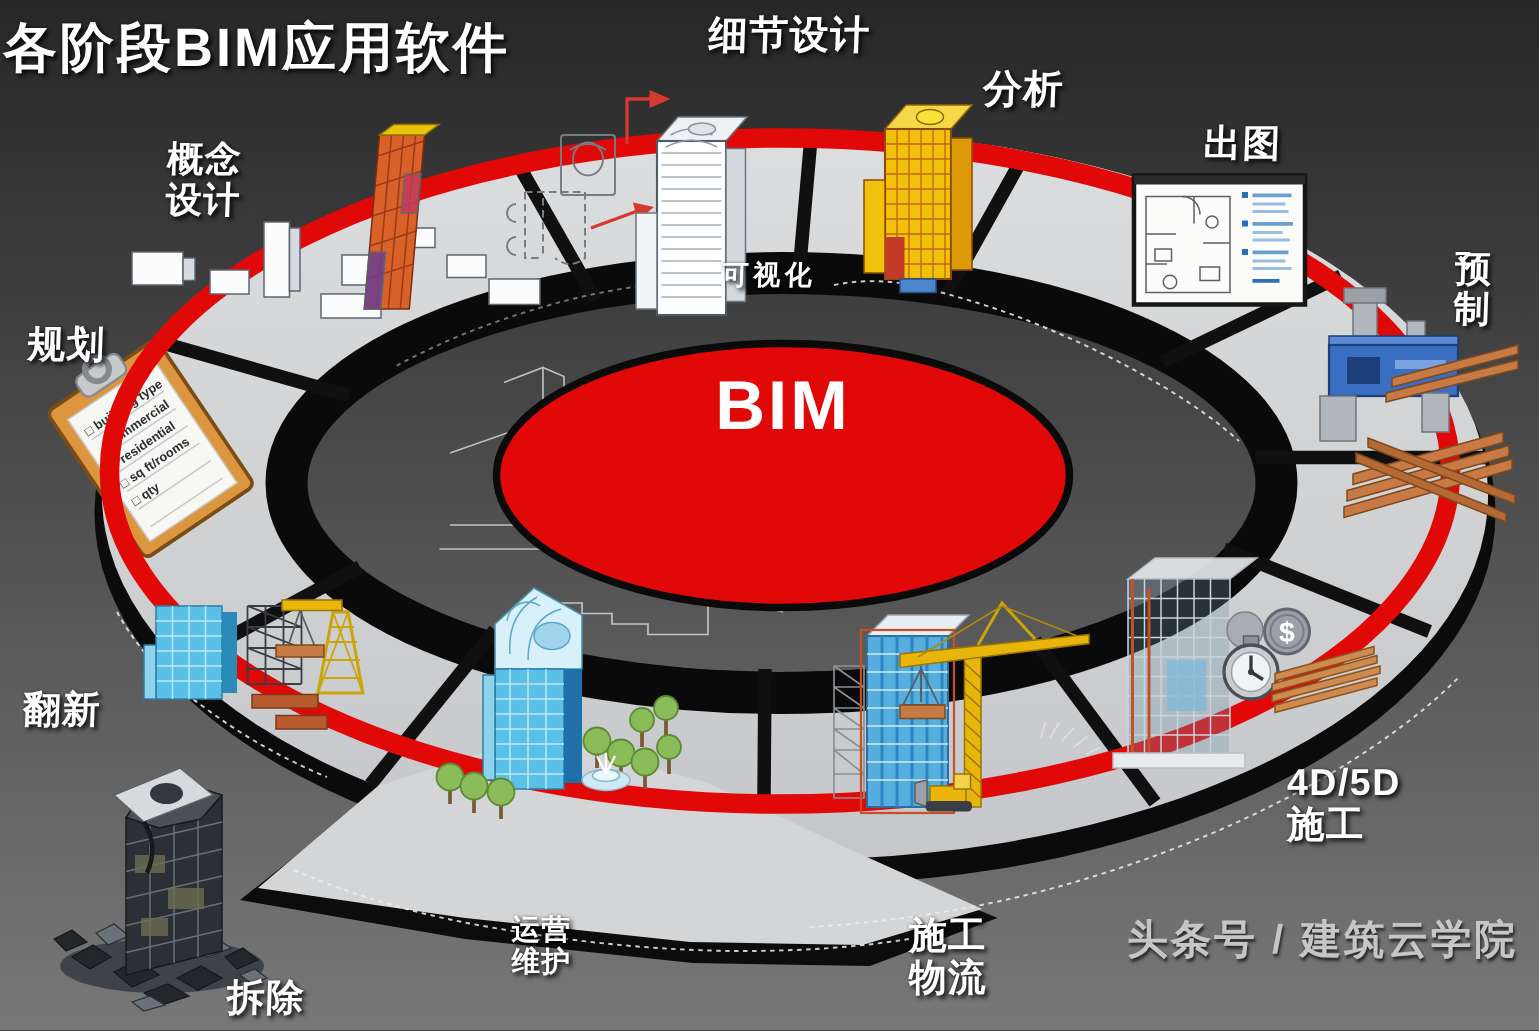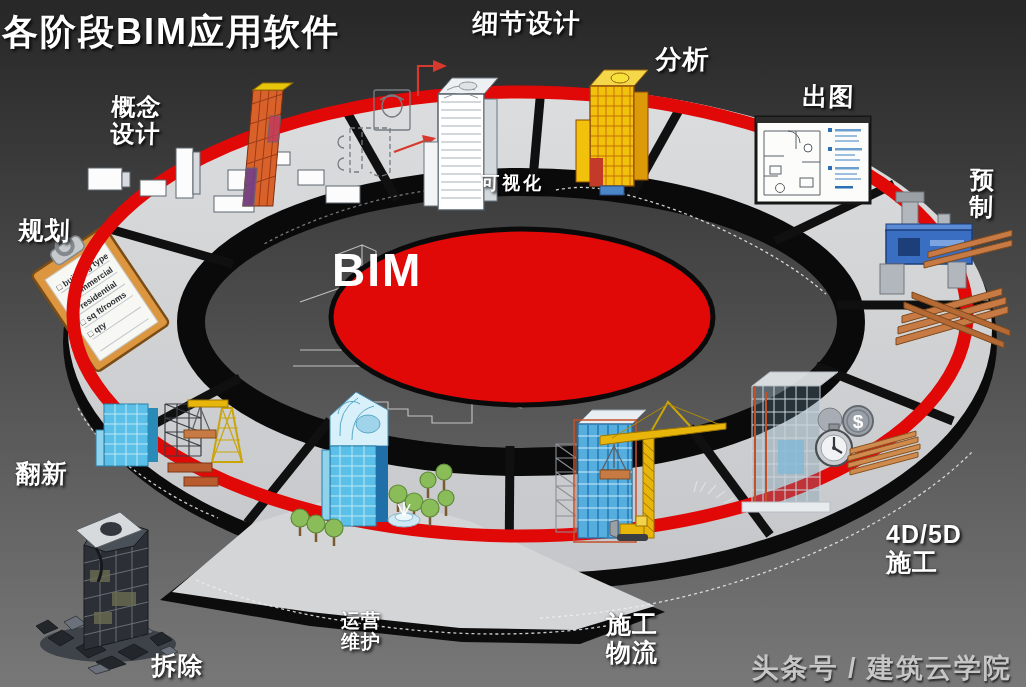--- a/index.html
+++ b/index.html
@@ -23,34 +23,34 @@
     transform-origin:left top;z-index:5;
   }
   .ctr{transform:translateX(-50%) skewX(-2deg);text-align:center;}
   .page-title{left:2px;top:12px;font-size:36px;letter-spacing:2px;}
   .lbl-planning{left:45px;top:216px;font-size:25px;}
   .lbl-concept{left:137px;top:94px;font-size:24px;}
   .lbl-detail{left:527px;top:9px;font-size:26px;}
   .lbl-analysis{left:683px;top:45px;font-size:26px;}
   .lbl-drawing{left:829px;top:82px;font-size:25px;}
   .lbl-prefab{left:983px;top:167px;font-size:24px;}
-  .lbl-4d5d{left:858px;top:520px;font-size:25px;margin-left:28px;}
+  .lbl-4d5d{left:858px;top:508px;font-size:25px;}
   .lbl-logistics{left:606px;top:610px;font-size:25px;}
   .lbl-operation{left:341px;top:610px;font-size:19px;}
   .lbl-renovation{left:42px;top:459px;font-size:25px;}
   .lbl-demolition{left:178px;top:651px;font-size:25px;}
   .lbl-visualization{left:513px;top:173px;font-size:18px;letter-spacing:3px;}
   .center-text{
     position:absolute;left:522px;top:247px;width:380px;margin-left:-190px;
-    color:#fff;font-weight:bold;z-index:4;line-height:1.0;
+    color:#fff;font-weight:bold;text-align:center;z-index:4;line-height:1.0;
   }
   .center-line1{font-size:46px;letter-spacing:2px;}
   .center-line2{font-size:43px;letter-spacing:2px;margin-top:8px;}
   .watermark{
-    position:absolute;right:14px;top:650px;font-size:27px;font-weight:bold;
+    position:absolute;right:14px;top:608px;font-size:27px;font-weight:bold;
     color:var(--watermark-gray);letter-spacing:2px;z-index:5;
     text-shadow:1px 2px 2px rgba(20,20,20,.8);
   }
 </style>
 </head>
 <body>
 
 <div class="canvas">
 
 <svg width="1026" height="687" viewBox="0 0 1026 687">

